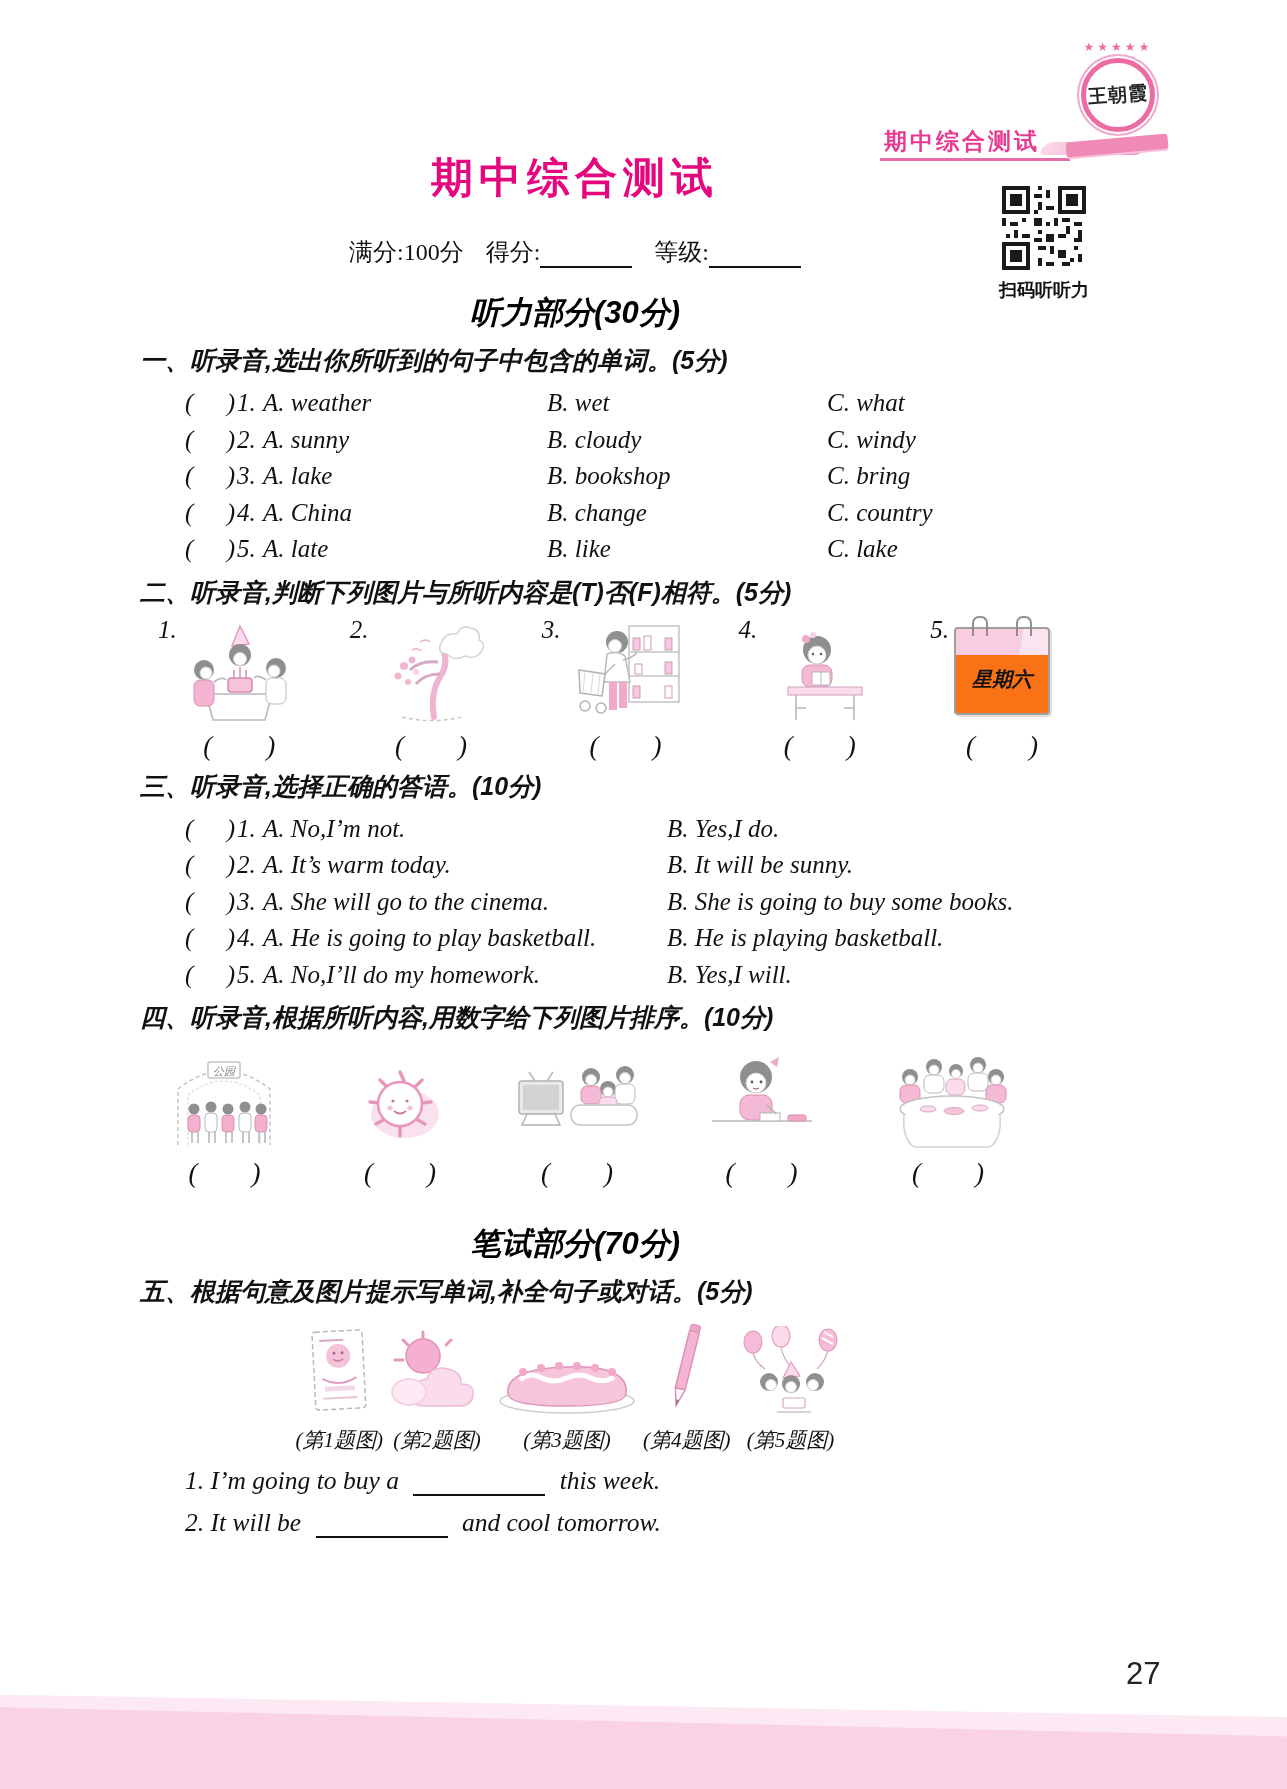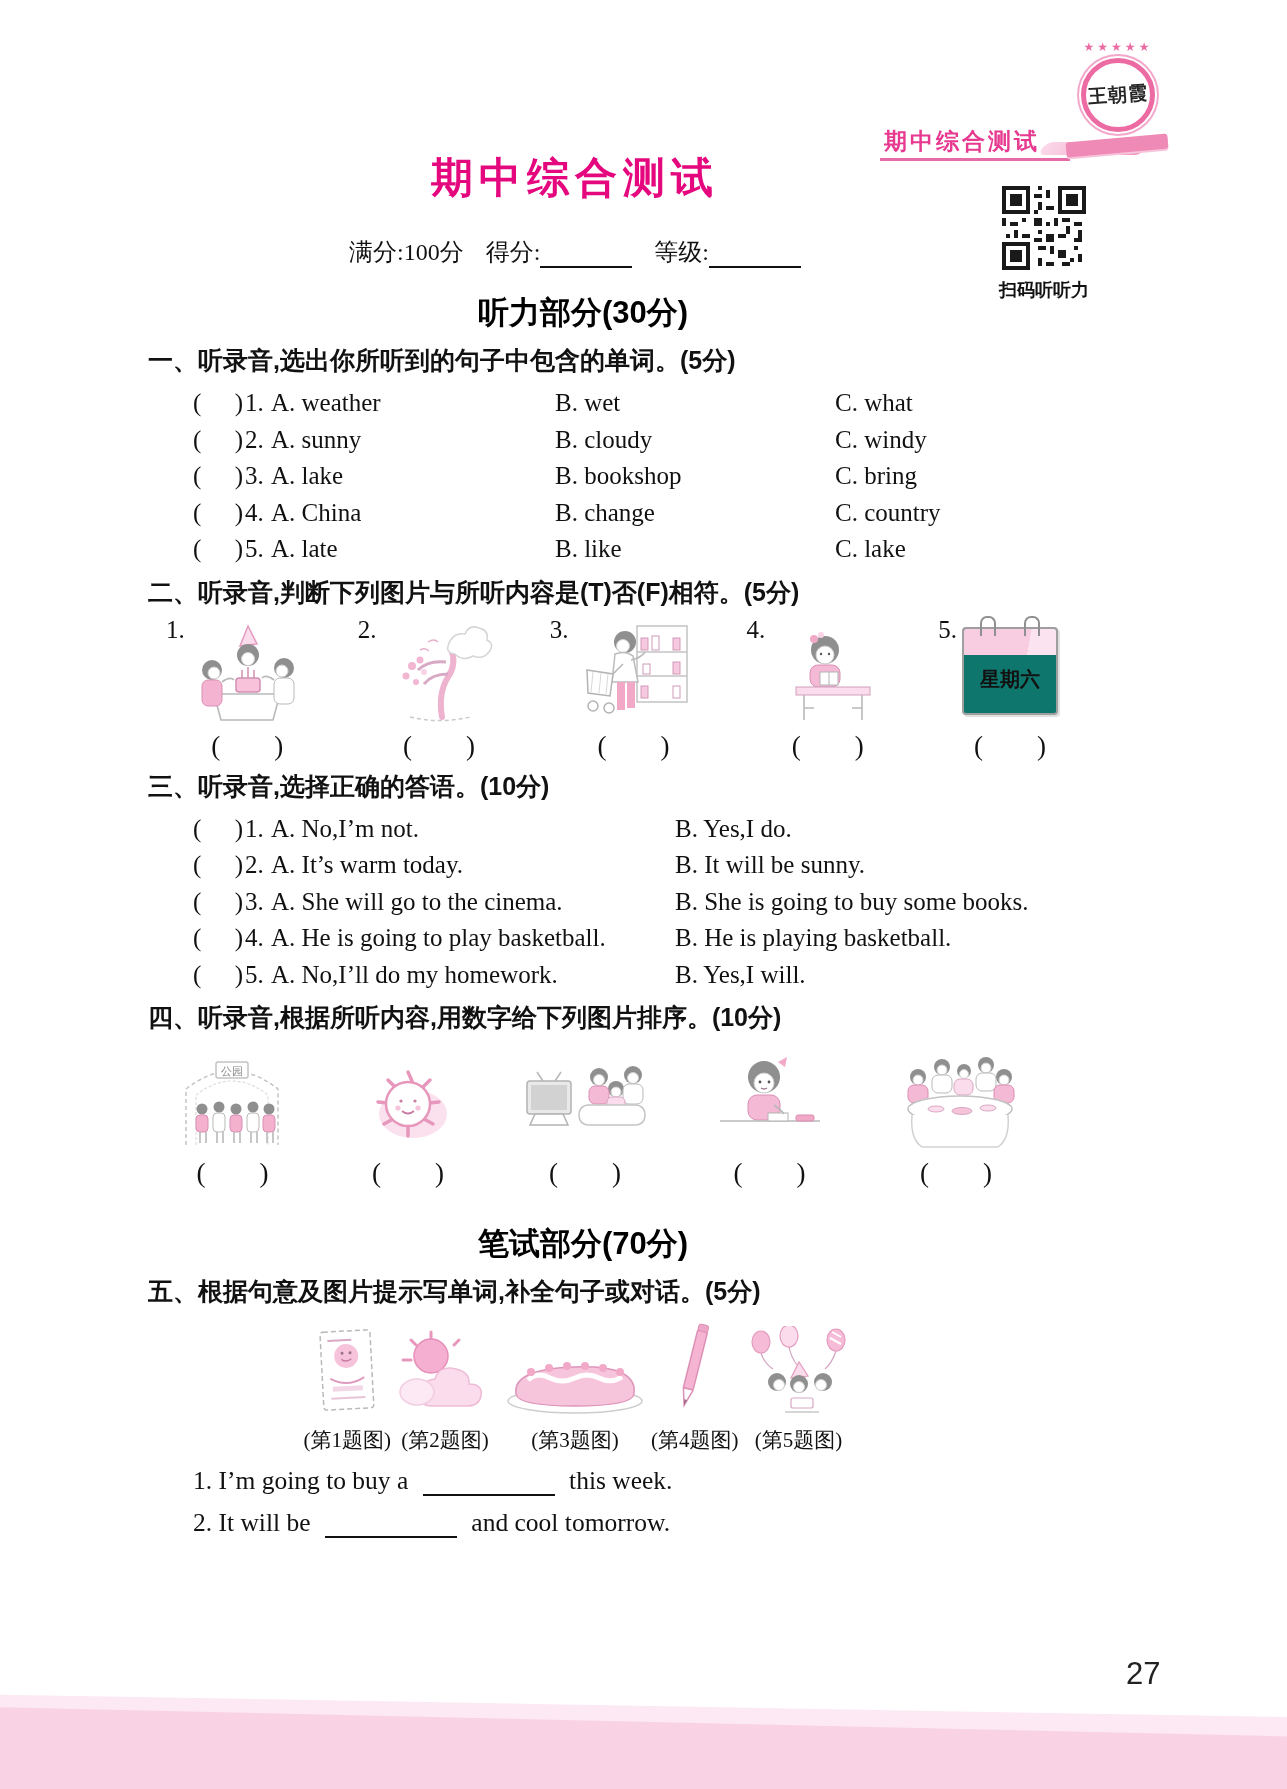--- a/index.html
+++ b/index.html
@@ -29,21 +29,21 @@
             gap:22px;font-size:24px;}
   .blank{display:inline-block;border-bottom:2px solid #111;height:22px;vertical-align:bottom;}
   .blank-90{width:92px;}
 
   
   .qr-block{position:absolute;top:186px;left:1000px;width:88px;text-align:center;}
   .qr-caption{margin-top:4px;font-family:"Liberation Sans",sans-serif;font-size:18px;font-weight:600;
               white-space:nowrap;margin-left:-12px;width:112px;display:block;}
 
   
-  .content{position:absolute;top:292px;left:148px;width:1014px;}
+  .content{position:absolute;top:292px;left:140px;width:1014px;font-style:italic;}
   .part-heading{width:870px;text-align:center;font-family:"Liberation Sans",sans-serif;
                 font-weight:800;font-size:31px;margin:0 0 10px 0;color:#000;}
   .part-heading.written-h{margin-top:34px;}
   .instr{font-family:"Liberation Sans",sans-serif;font-weight:600;font-size:25px;margin:8px 0 8px 0;}
 
   .opt-row{display:grid;grid-template-columns:45px 52px 26px 284px 280px auto;
            font-size:25px;line-height:36.5px;align-items:baseline;}
   .opt-row3{display:grid;grid-template-columns:45px 52px 26px 404px auto;
             font-size:25px;line-height:36.5px;align-items:baseline;}
   .paren{display:inline-flex;justify-content:space-between;width:50px;}
@@ -61,21 +61,21 @@
 
   .pic-row5{display:flex;justify-content:center;width:822px;margin:14px 0 0 22px;}
   .pic-box5{height:96px;display:flex;align-items:flex-end;justify-content:center;}
   .pic-caption{font-size:21px;margin-top:8px;text-align:center;}
 
   .sentence{font-size:25.5px;margin:12px 0 0 45px;}
   .s-blank{display:inline-block;width:132px;border-bottom:2px solid #111;height:24px;
            vertical-align:bottom;margin:0 8px;}
 
   
-  .calendar{position:relative;width:92px;height:84px;background:#0f766e;border:2px solid #9f9f9f;
+  .calendar{position:relative;width:92px;height:84px;background:#f97316;border:2px solid #9f9f9f;
             border-radius:4px;box-shadow:2px 2px 0 #e0e0e0;display:flex;align-items:center;justify-content:center;}
   .calendar:before{content:"";position:absolute;top:0;left:0;right:0;height:26px;
                    background:linear-gradient(100deg,#f8cde2 70%,#fbe3ef 70%);border-radius:2px 2px 0 0;}
   .cal-ring{position:absolute;top:-13px;width:12px;height:18px;border:2.5px solid #8f8f8f;
             border-bottom:none;border-radius:7px 7px 0 0;background:transparent;}
   .ring-l{left:16px;} .ring-r{right:16px;}
   .cal-text{position:relative;font-family:"Liberation Sans",sans-serif;font-weight:600;font-size:20px;
             margin-top:18px;}
 
   

